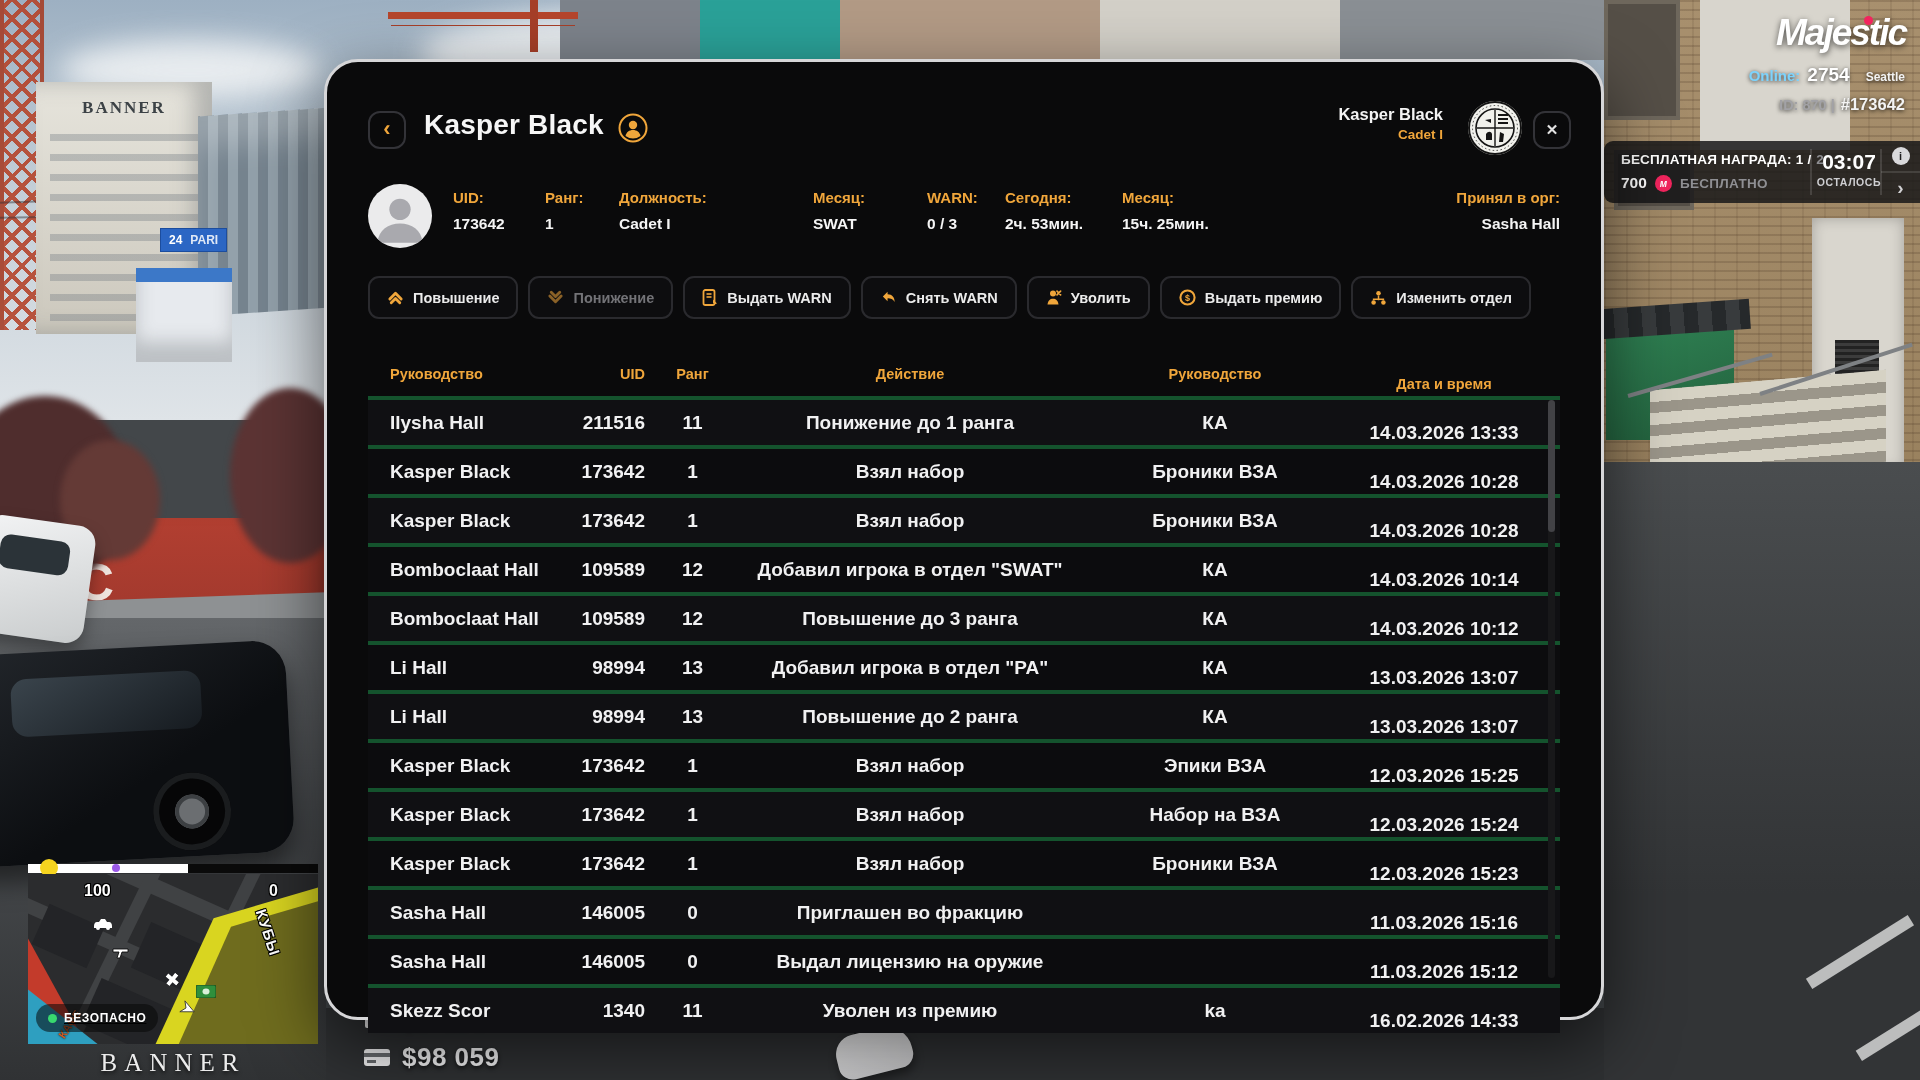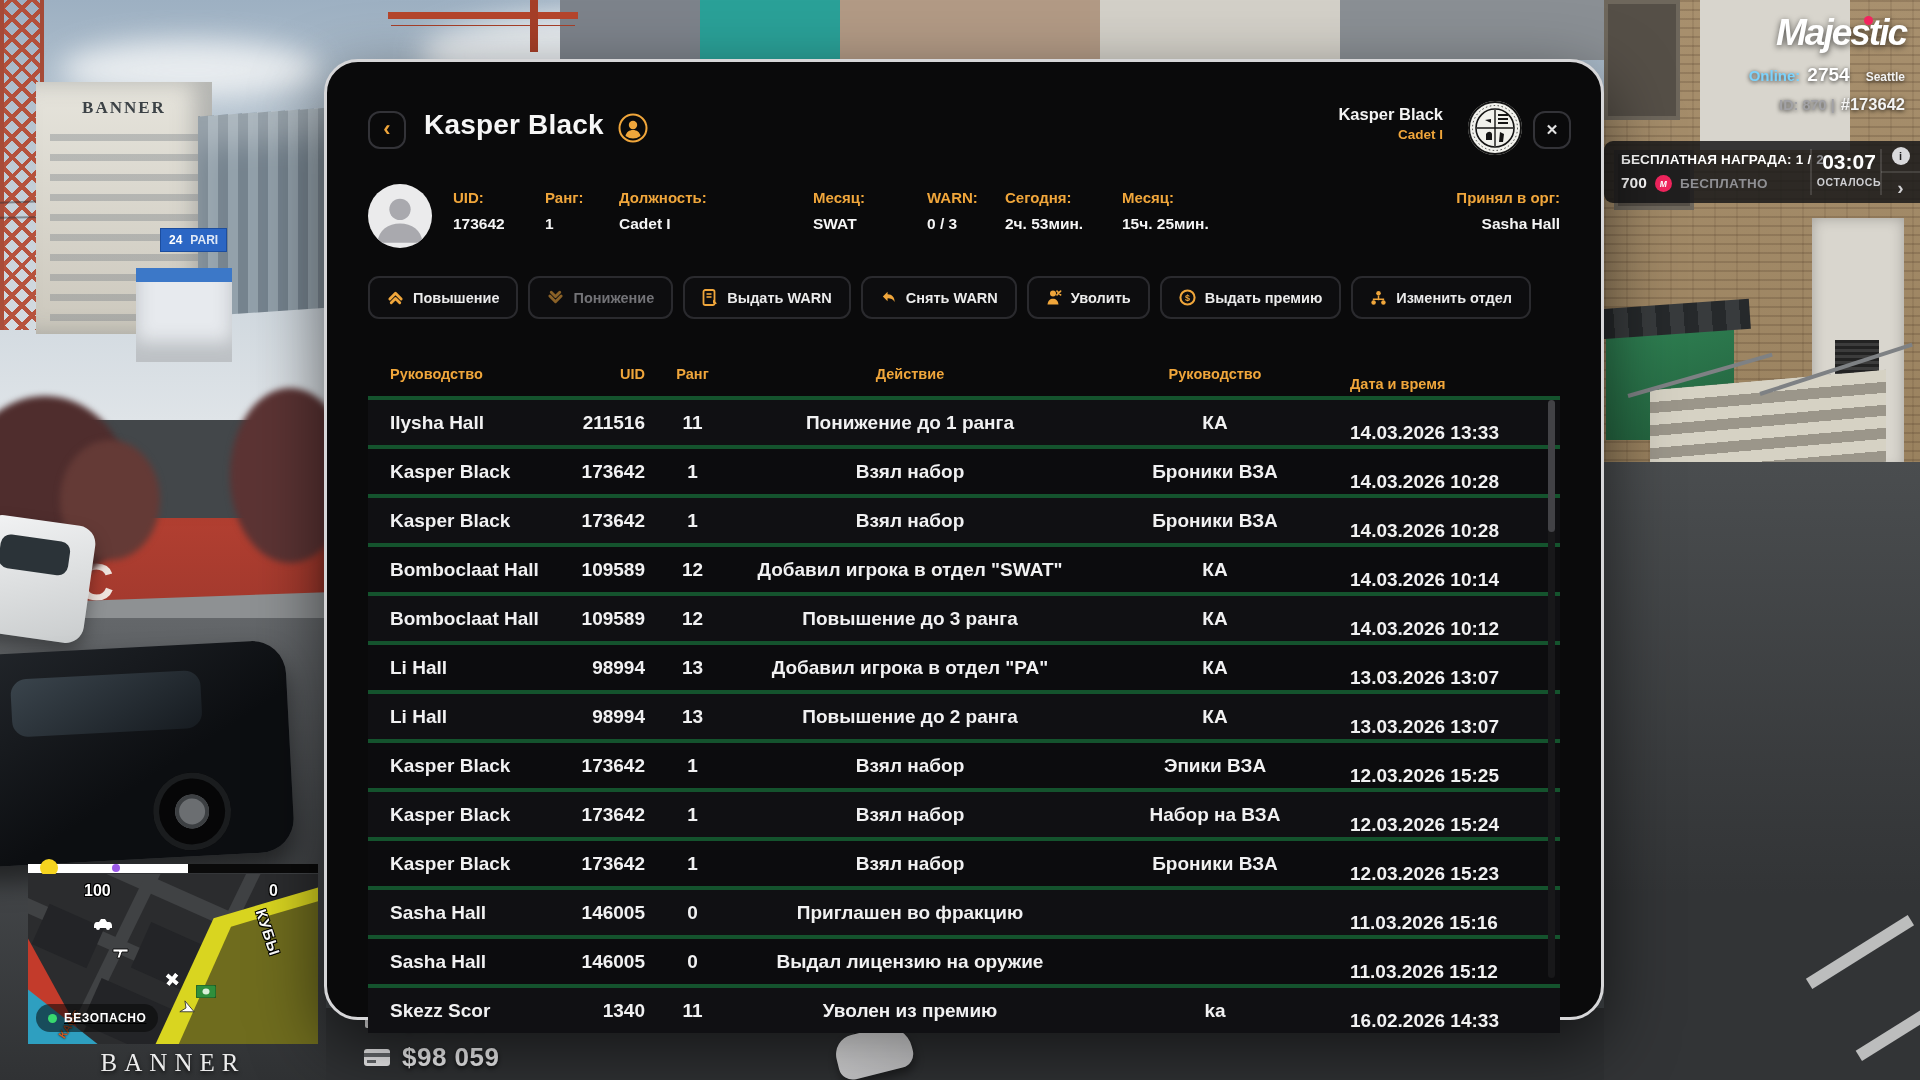--- a/index.html
+++ b/index.html
@@ -186,21 +186,21 @@
        align-items:center;padding:0 22px;}
   .t-head{height:44px;font-size:14.5px;font-weight:700;}
   .t-row{height:45px;font-size:19px;font-weight:700;color:#f1f1f2;border-top:4px solid #14532d;}
   .t-body > div:nth-of-type(odd){background:#101013;}
   .t-body > div:nth-of-type(even){background:#0c0c0e;}
   .c-leader{text-align:left;}
   .c-uid{text-align:right;}
   .c-rank{text-align:center;}
   .c-action{text-align:center;}
   .c-comment{text-align:center;}
-  .c-date{text-align:left;margin-top:20px;}
+  .c-date{text-align:center;margin-top:20px;}
   .t-scroll{position:absolute;right:5px;top:48px;width:7px;height:578px;background:#18181a;border-radius:4px;}
   .t-thumb{width:7px;height:132px;background:#424246;border-radius:4px;cursor:grab;}
   .gold{color:#f0a63b;}
 </style>
 </head>
 <body>
 
 <div class="root">
 
   <div class="scene">

